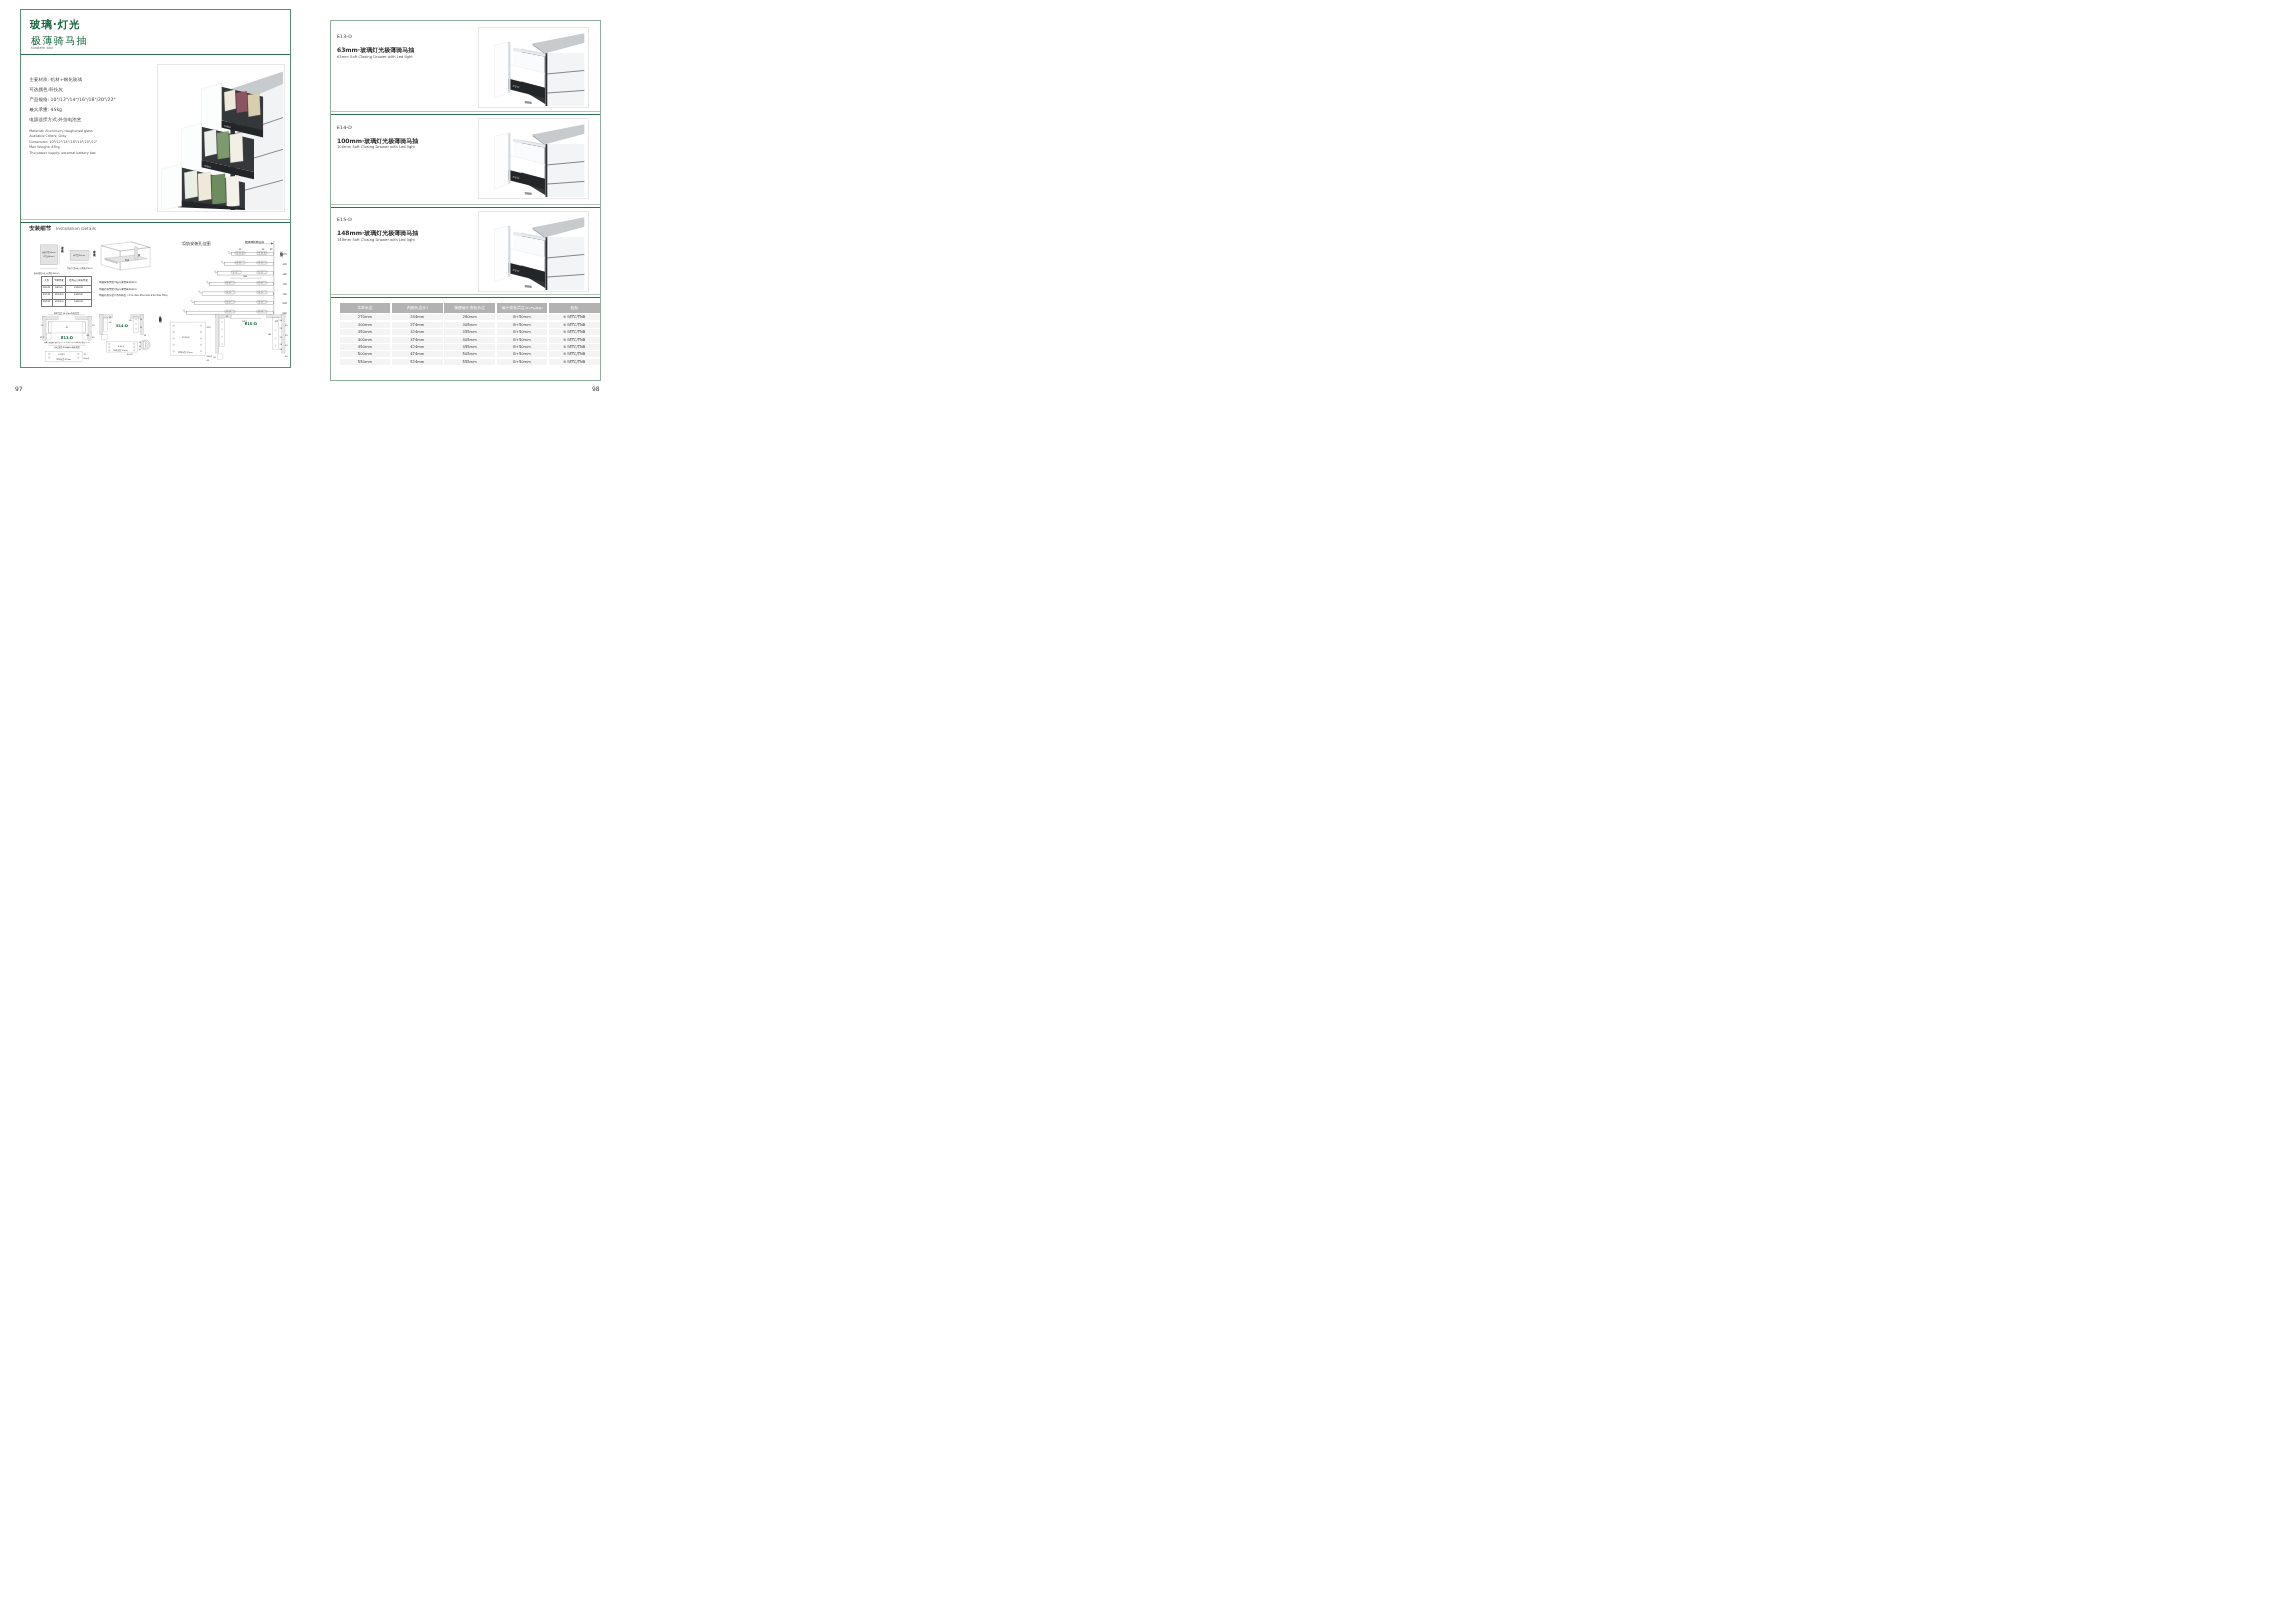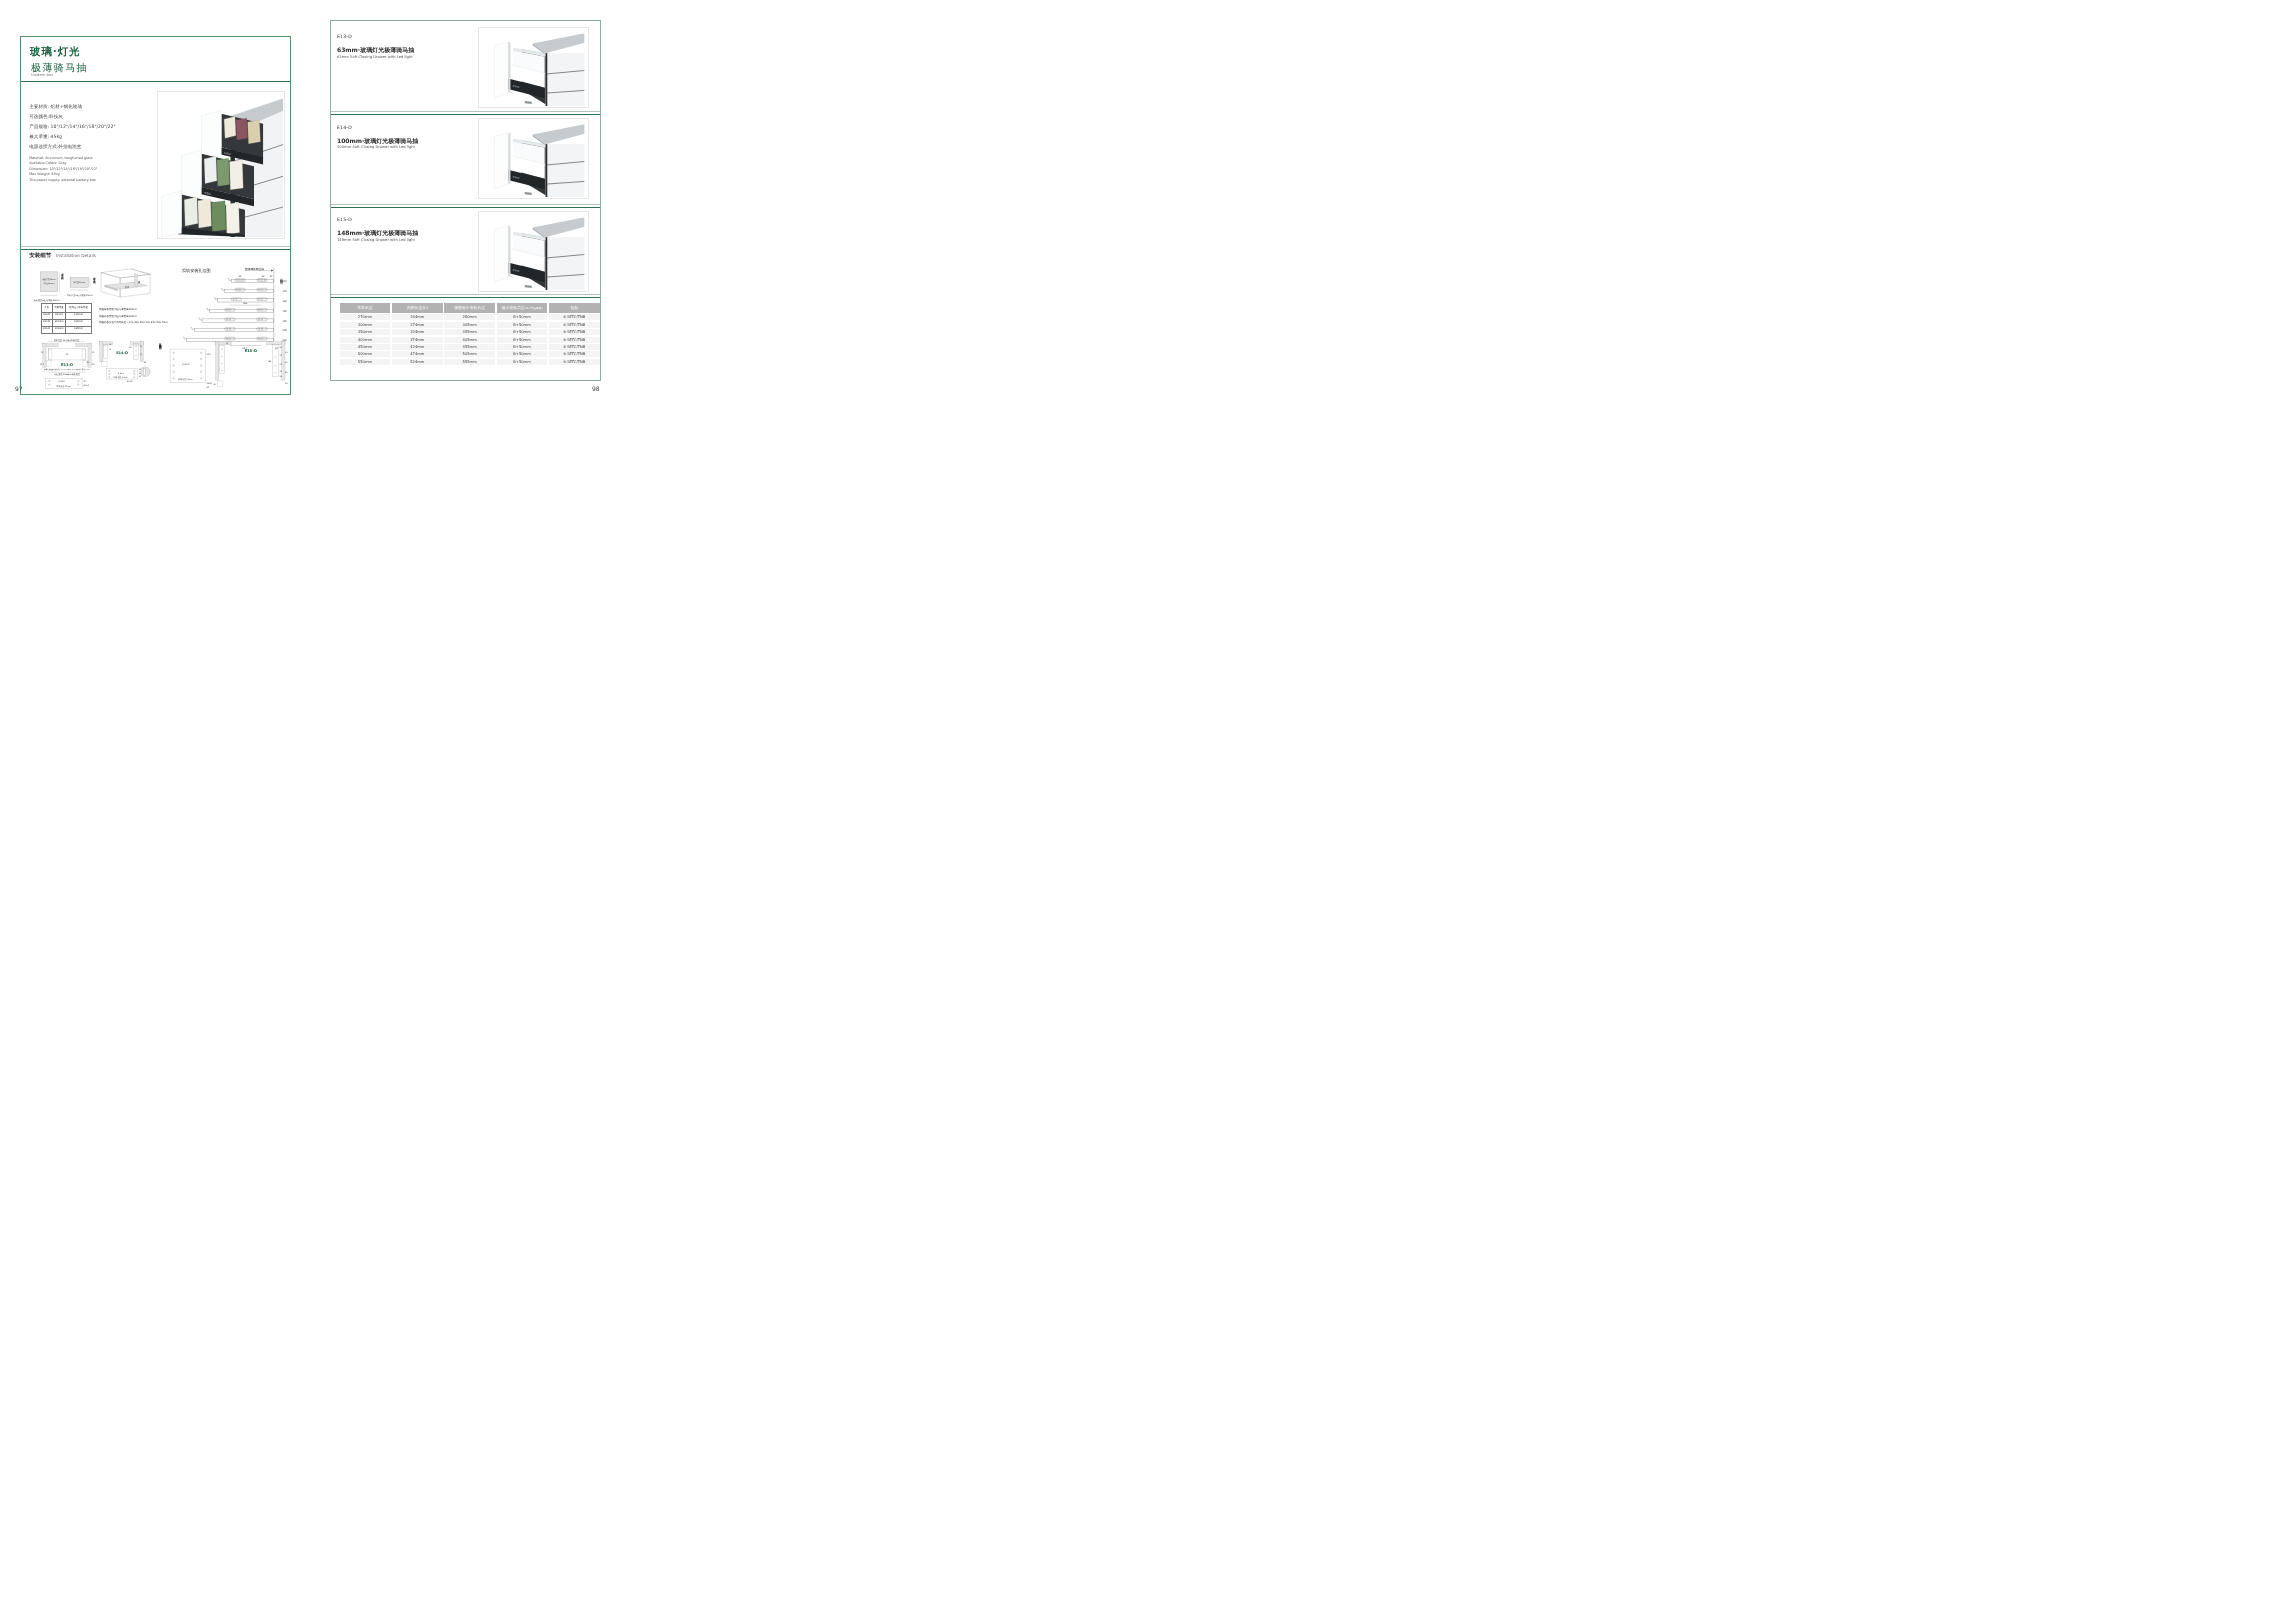--- a/index.html
+++ b/index.html
@@ -5,21 +5,21 @@
   html,body{margin:0;padding:0;background:#ffffff;}
   .sheet{position:relative;width:620px;height:405px;background:#fff;
          font-family:"DejaVu Sans","Liberation Sans",sans-serif;color:#333;overflow:hidden;}
   .abs{position:absolute;}
 
   
   .dbl{position:absolute;left:0;right:0;height:2.3px;border-top:0.5px solid #b3c6ba;border-bottom:0.9px solid #2f7052;}
   .photo-frame{position:absolute;background:#fff;border:0.5px solid #e7e7e7;}
 
   
-  .lp{position:absolute;left:20px;top:36px;width:269px;height:357px;border:0.5px solid #58906f;background:#fff;}
+  .lp{position:absolute;left:20px;top:9px;width:269px;height:357px;border:0.5px solid #58906f;background:#fff;}
   .lp-title{position:relative;height:44px;border-bottom:1.4px solid #2f7052;}
   .lp-h1{position:absolute;left:9px;top:8.2px;font-size:10.5px;font-weight:bold;color:#17653e;letter-spacing:0.9px;}
   .lp-h2{position:absolute;left:10px;top:24px;font-size:10px;color:#17653e;letter-spacing:1.4px;}
   .lp-tag{position:absolute;left:10px;top:36px;font-size:3.7px;color:#777;}
   .lp-main{position:relative;height:164px;}
   .specs{position:absolute;left:8.2px;top:20px;}
   .spec-zh{font-size:4.6px;color:#444;line-height:10px;white-space:nowrap;}
   .spec-en{font-size:3.4px;color:#555;line-height:5.5px;white-space:nowrap;}
   .spec-gap{height:3.7px;}
   .lp-install{position:relative;height:144px;}

